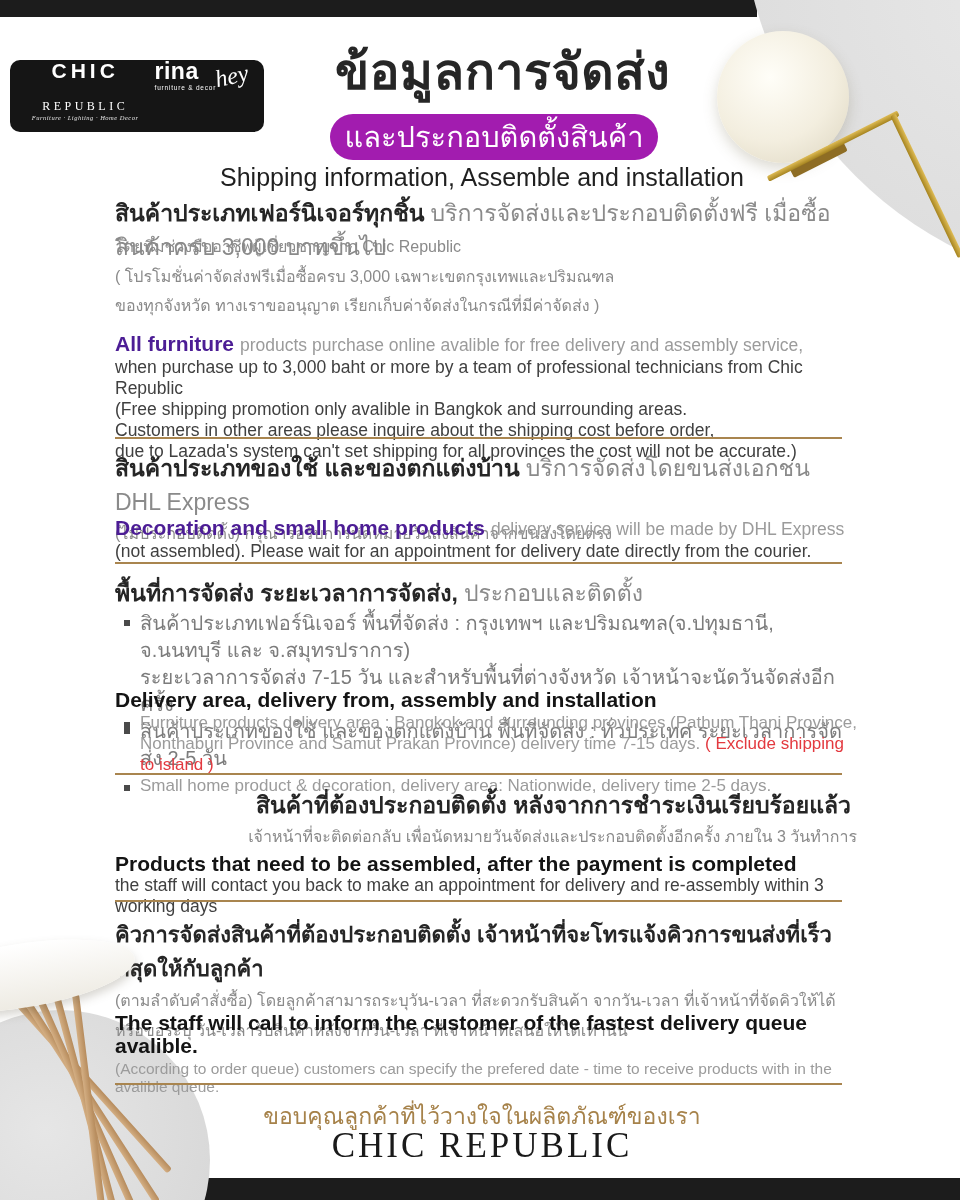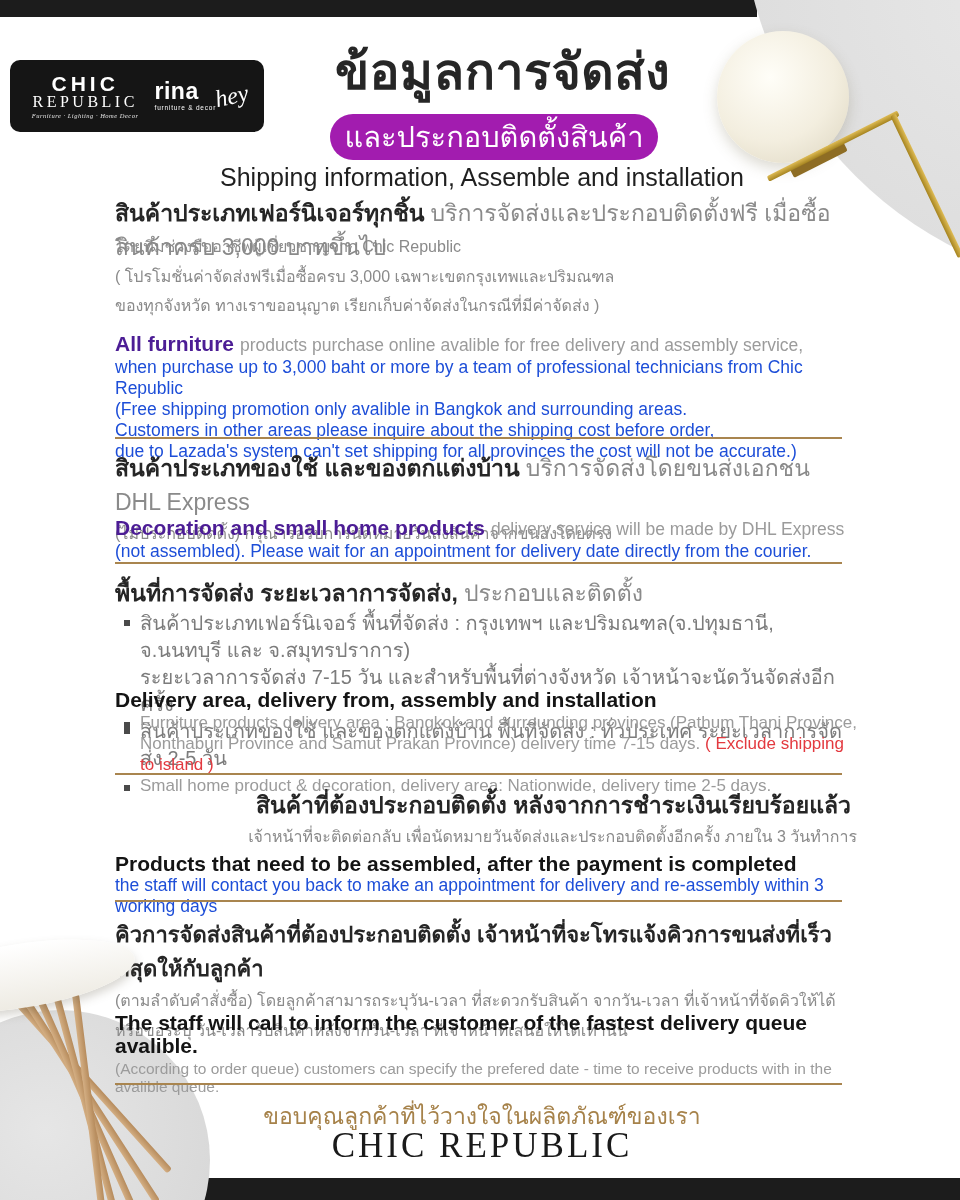--- a/index.html
+++ b/index.html
@@ -28,24 +28,24 @@
   .leg1{left:-8px;top:978px;transform:rotate(-42deg);}
   .leg2{left:12px;top:984px;transform:rotate(-33deg);}
   .leg3{left:32px;top:989px;transform:rotate(-24deg);}
   .leg4{left:52px;top:992px;transform:rotate(-15deg);}
   .leg5{left:72px;top:994px;transform:rotate(-7deg);}
   .tabletop{position:absolute;left:-96px;top:944px;width:232px;height:64px;border-radius:50%;
             transform:rotate(-9deg);background:linear-gradient(#ffffff,#eeebe3);z-index:4;
             box-shadow:0 5px 10px rgba(100,90,70,.25);}
   
   .logo-box{position:absolute;left:10px;top:60px;width:254px;height:72px;background:#151515;
-            border-radius:10px;z-index:5;display:flex;align-items:center;justify-content:center;gap:16px;color:#fff;}
+            border-radius:10px;z-index:5;display:flex;align-items:flex-start;justify-content:center;gap:16px;color:#fff;}
   .chic-block{text-align:center;line-height:1;}
   .chic-main{font-size:21px;letter-spacing:4px;font-weight:700;}
-  .chic-sub{font-family:"Liberation Serif",serif;font-size:16px;letter-spacing:3.5px;margin-top:0;}
+  .chic-sub{font-family:"Liberation Serif",serif;font-size:12px;letter-spacing:3.5px;margin-top:19px;}
   .chic-tag{font-family:"Liberation Serif",serif;font-style:italic;font-size:6.5px;letter-spacing:.5px;margin-top:3px;color:#e8e8e8;}
   .rina-block{position:relative;text-align:left;line-height:1;padding-right:26px;}
   .rina-main{font-size:23px;font-weight:800;letter-spacing:.5px;}
   .rina-sub{font-size:6.5px;letter-spacing:.8px;margin-top:2px;}
   .rina-script{position:absolute;right:-6px;top:4px;font-family:"Liberation Serif",serif;
                font-style:italic;font-size:24px;transform:rotate(-12deg);}
   
   .title{position:absolute;left:230px;top:40px;width:545px;text-align:center;z-index:3;
          font-size:50px;line-height:64px;font-weight:800;color:#262626;letter-spacing:.5px;}
   .badge{position:absolute;left:330px;top:114px;width:328px;height:46px;border-radius:24px;
@@ -54,21 +54,21 @@
   .subtitle{position:absolute;left:110px;top:163px;width:744px;text-align:center;z-index:3;
             font-size:25px;color:#1f1f1f;}
   
   .sec{position:absolute;left:115px;width:742px;z-index:3;}
   .th-bold{font-weight:700;color:#262626;}
   .th-head-line{font-size:23px;line-height:34px;color:#8a8a8a;}
   .th-head-line .th-bold{font-size:23px;margin-right:6px;}
   .th-line{font-size:16px;line-height:29.5px;color:#8a8a8a;}
   .en-head-line{font-size:17.5px;line-height:23px;color:#9b9b9b;}
   .en-bold{font-weight:700;color:#4c1d95;font-size:21px;margin-right:6px;margin-top:8px;}
-  .en-line{font-size:17.5px;line-height:21px;color:#1d4ed8;}
+  .en-line{font-size:17.5px;line-height:21px;color:#404040;}
   .divider{position:absolute;left:115px;width:727px;height:2px;background:#a9854f;z-index:3;}
   .bullet{position:relative;padding-left:18px;}
   .bullet:before{content:"";position:absolute;left:2px;top:10px;width:6px;height:6px;background:#4a4a4a;}
   .th-bullet{font-size:20px;line-height:27px;color:#7c7c7c;}
   .en-bullet{font-size:17px;line-height:21px;color:#9b9b9b;}
   .red{color:#e3393f;}
   .en-big-bold{font-size:21px;line-height:23px;font-weight:700;color:#141414;}
   .en-small-gray{font-size:15.5px;color:#9b9b9b;}
   
   .footer-th{position:absolute;left:110px;top:1098px;width:744px;text-align:center;z-index:3;

